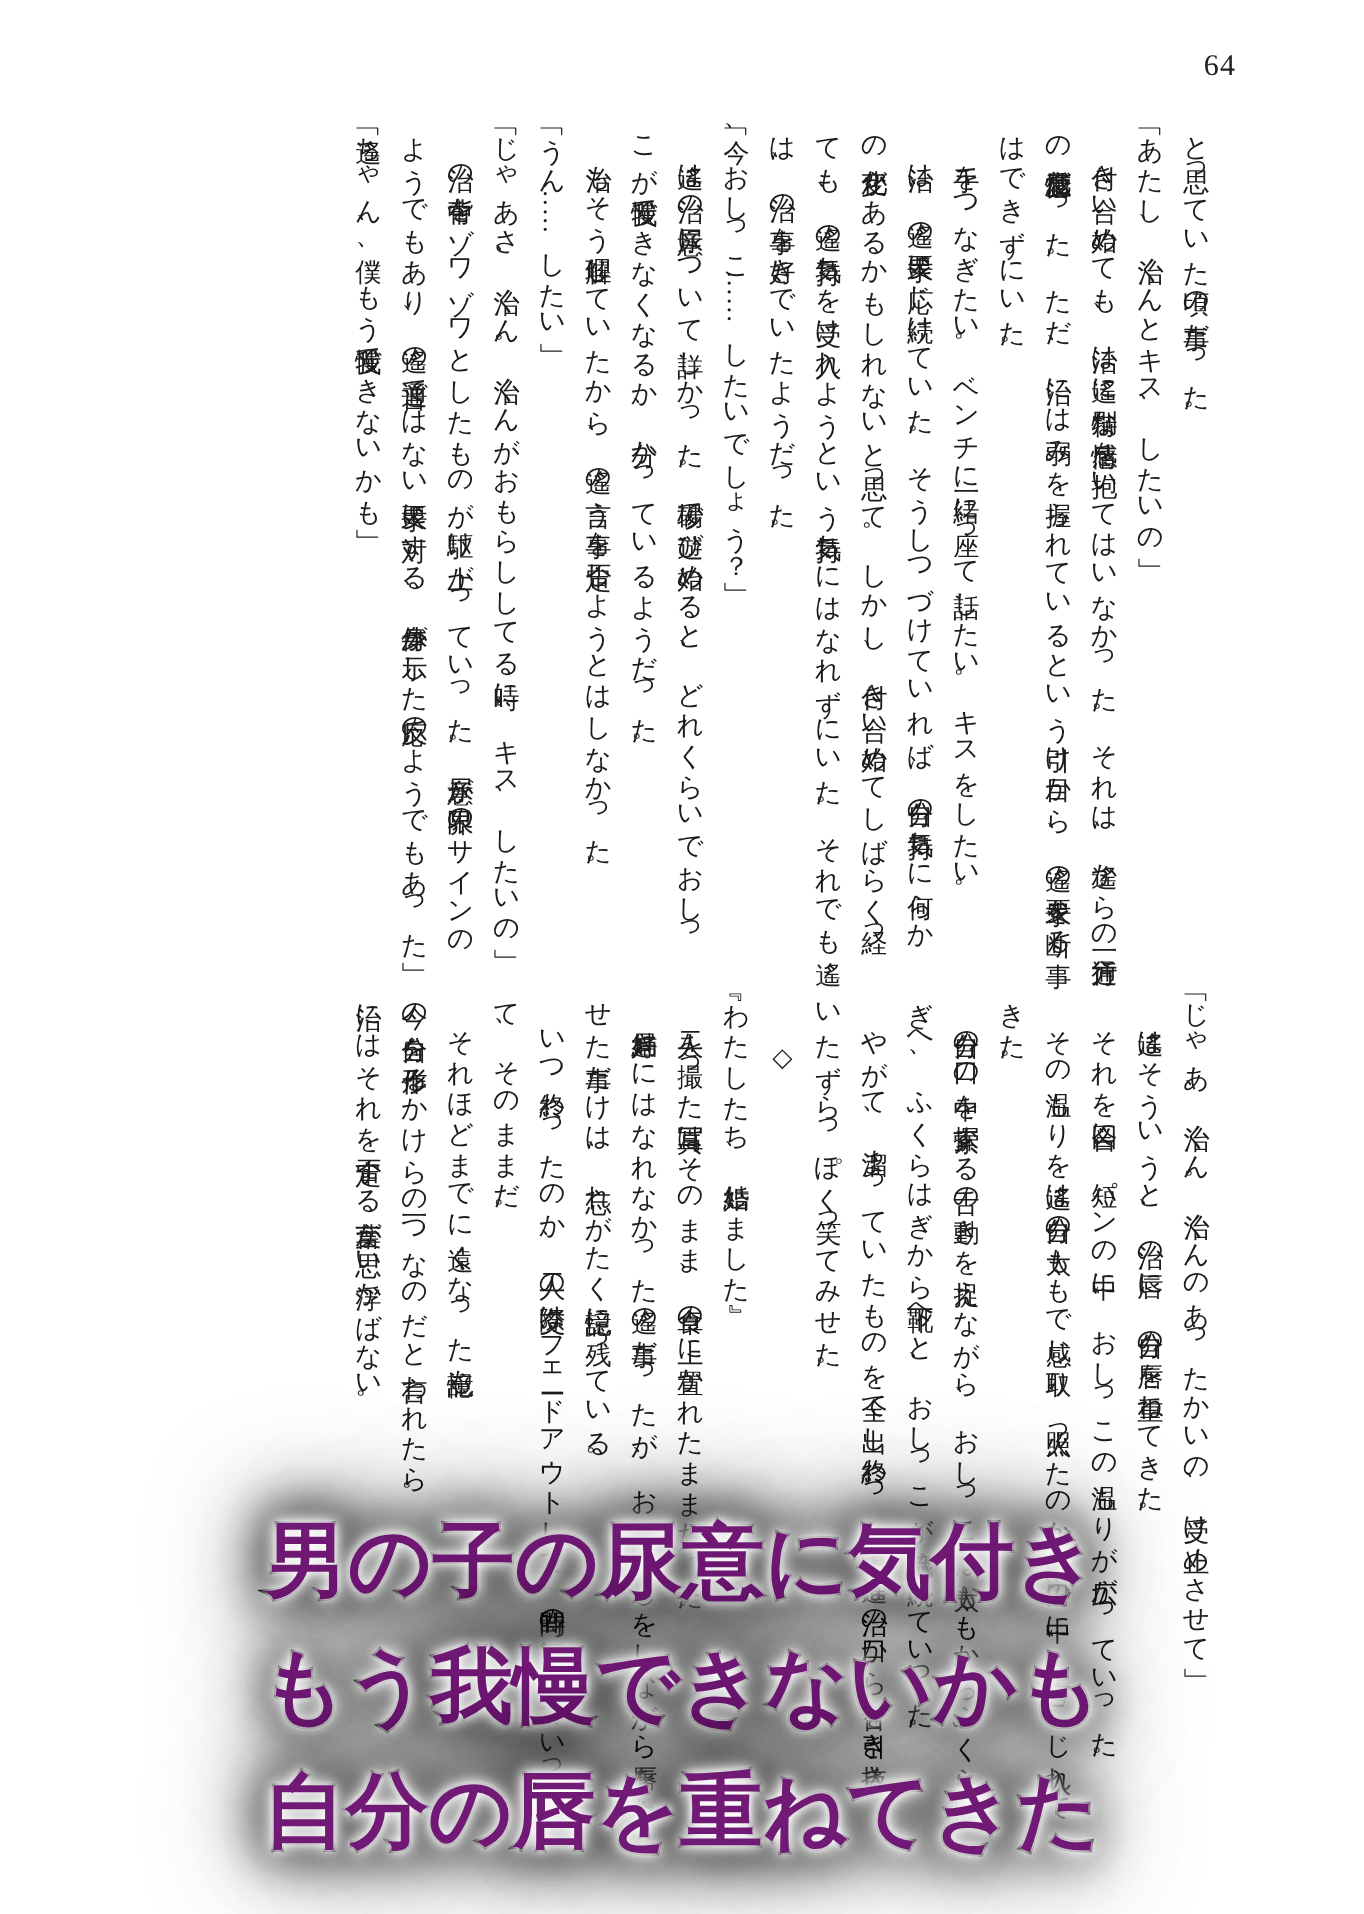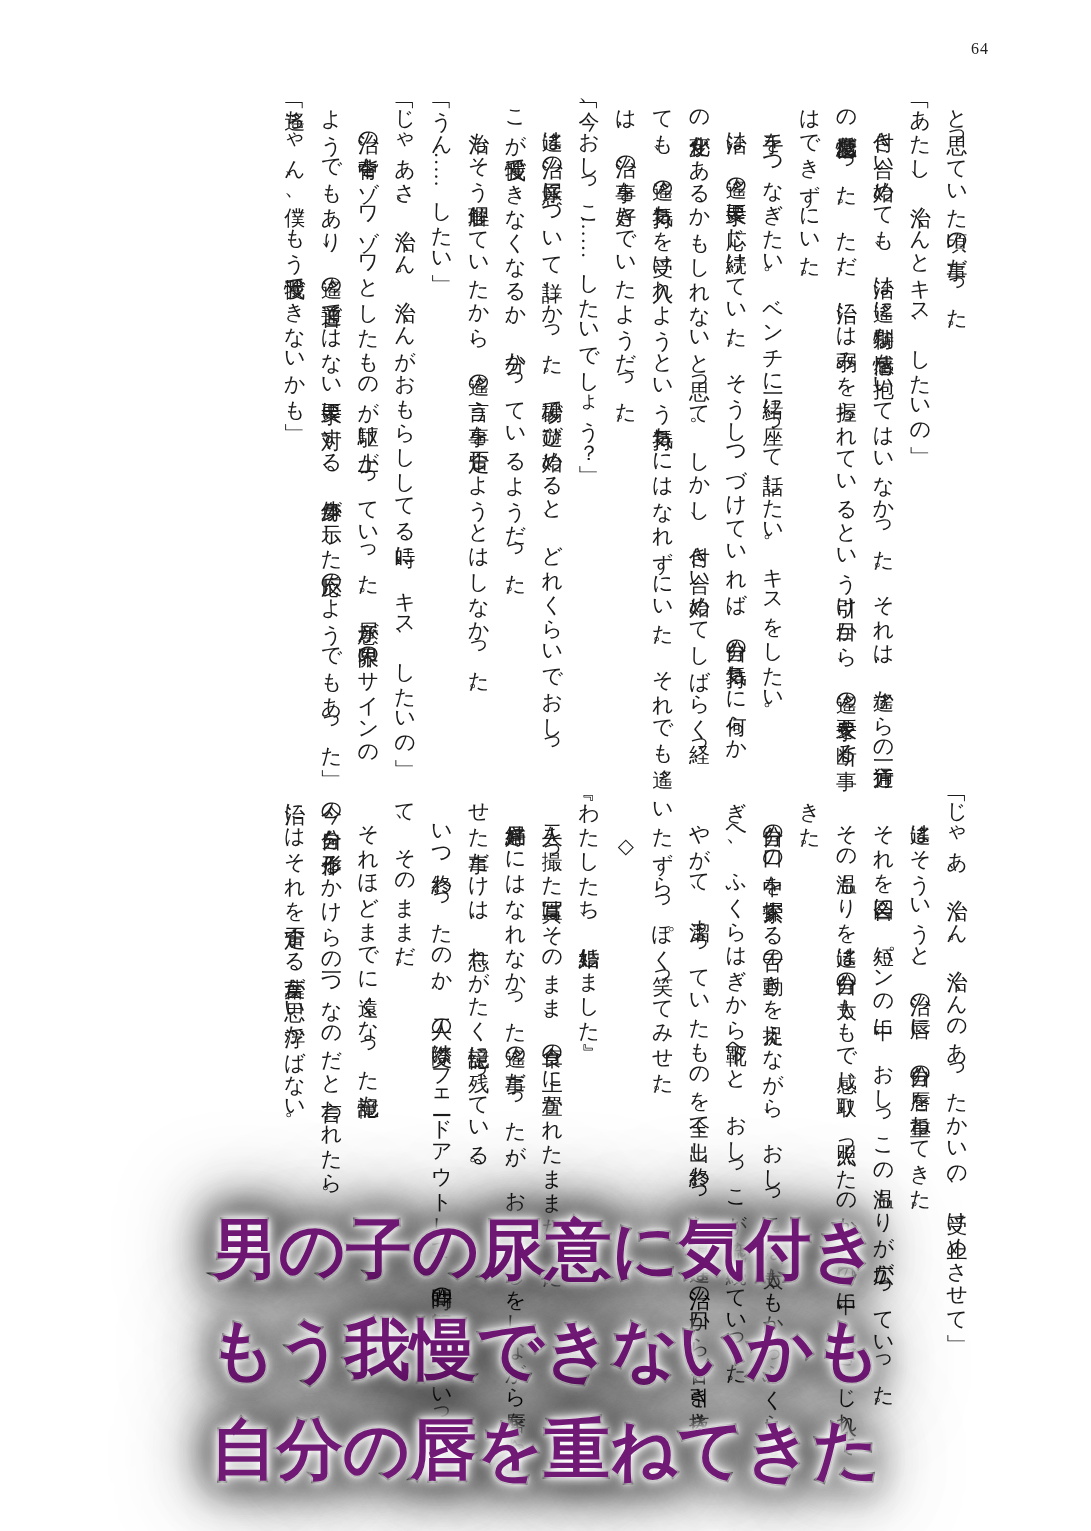--- a/index.html
+++ b/index.html
@@ -7,21 +7,21 @@
     width: 1091px; height: 1531px;
     position: relative;
     background: #ffffff;
     overflow: hidden;
     font-family: "Liberation Serif", "DejaVu Serif", serif;
     color: #1c1c1c;
   }
   .page-number {
     position: absolute;
     top: 40px; right: 102px;
-    font-size: 16px;
+    font-size: 24px;
     letter-spacing: 1px;
     color: #222222;
   }
   .vtext {
     position: absolute;
     right: 116px;
     writing-mode: vertical-rl;
     text-orientation: mixed;
     font-size: 21px;
     line-height: 36.8px;

